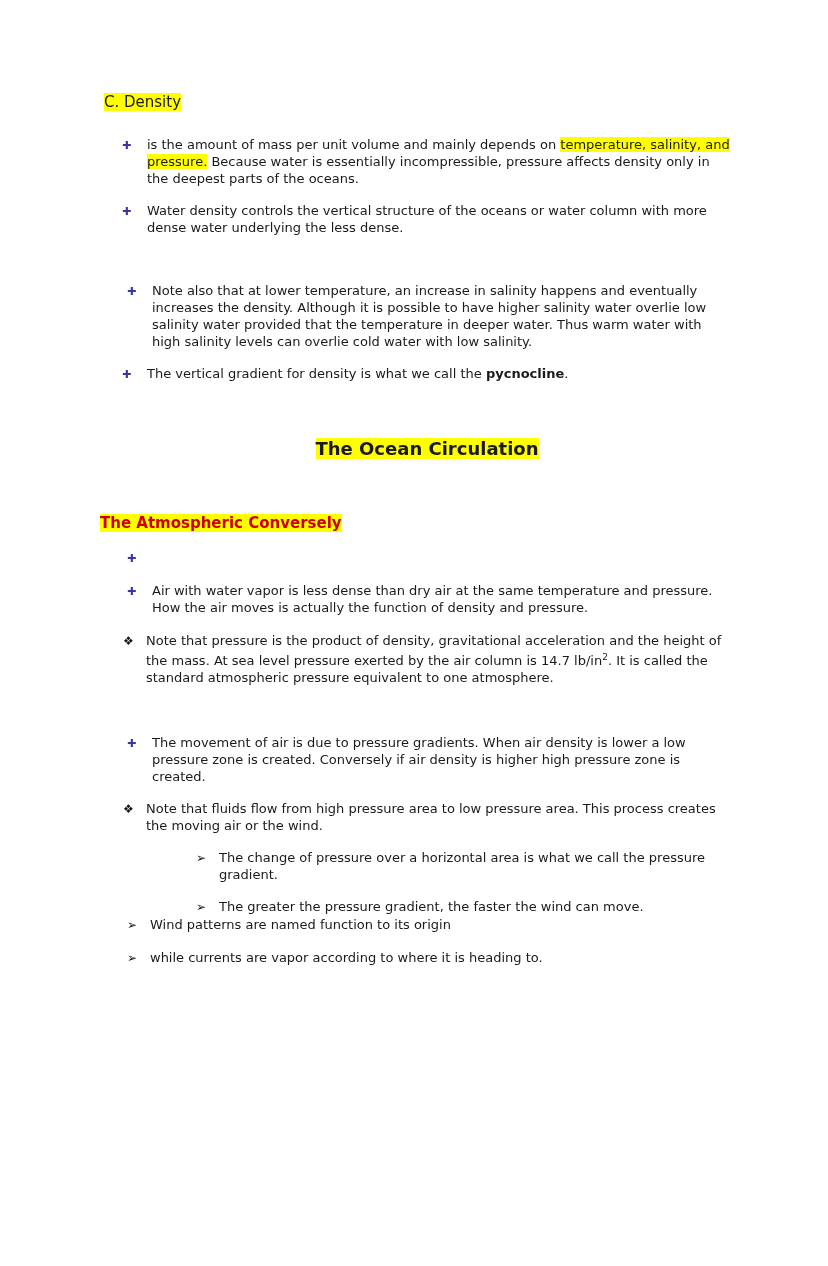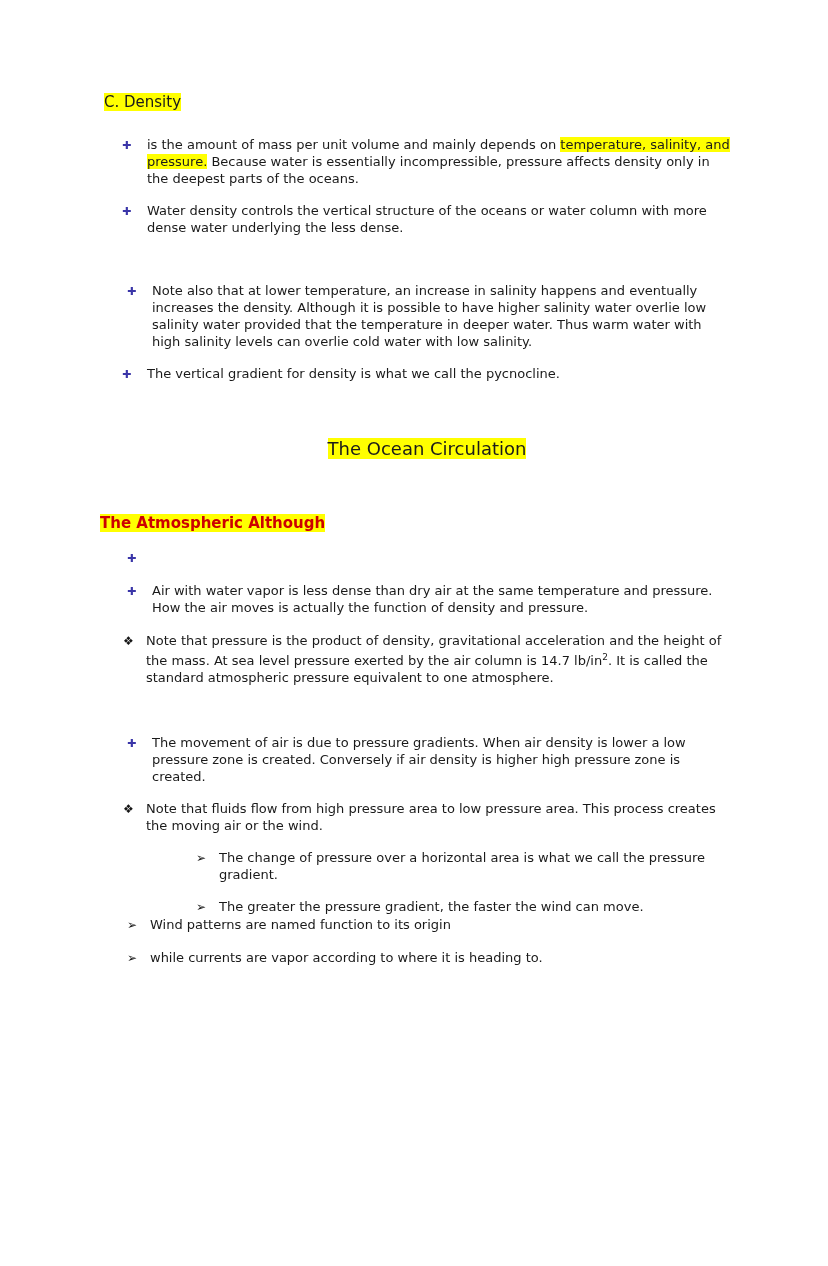--- a/index.html
+++ b/index.html
@@ -49,41 +49,41 @@
   .mb-lg { margin-bottom: 46px; }
   .mb-xl { margin-bottom: 48px; }
 
   .ocean-title {
     text-align: center;
     margin-top: 42px;
     margin-bottom: 50px;
   }
   .ocean-title span {
     font-size: 18px;
-    font-weight: 400;
+    font-weight: 700;
     line-height: 26px;
     margin-left: 24px;
   }
 
   .atmos-heading {
     font-size: 15px;
     font-weight: 700;
     margin: 0 0 16px 0;
     line-height: 20px;
   }
   .atmos-heading span { color: #cc0000; }
 
   .naming-line {
     font-size: 15px;
     line-height: 20px;
     margin: 44px 0 19px 46px;
   }
   .naming-blue { color: #4a7ebb; }
 
-  .bold-term { font-weight: 400; }
+  .bold-term { font-weight: 700; }
 </style>
 </head>
 <body>
 
 <div class="page">
 
   <h2 class="density-heading"><span class="hl">C. Density</span></h2>
 
   <div class="bullet-row indent-plus mb-sm">
     <span class="bullet-icon plus-bullet">✚</span>
@@ -100,21 +100,21 @@
     <div class="bullet-text">Note also that at lower temperature, an increase in salinity happens and eventually increases the density. Although it is possible to have higher salinity water overlie low salinity water provided that the temperature in deeper water.  Thus warm water with high salinity levels can overlie cold water with low salinity.</div>
   </div>
 
   <div class="bullet-row indent-plus">
     <span class="bullet-icon plus-bullet">✚</span>
     <div class="bullet-text"><span>The vertical gradient for density is what we call the </span><span class="bold-term">pycnocline</span><span>.</span></div>
   </div>
 
   <h1 class="ocean-title"><span class="hl">The Ocean Circulation</span></h1>
 
-  <h2 class="atmos-heading"><span class="hl">The Atmospheric Although</span></h2>
+  <h2 class="atmos-heading"><span class="hl">The Atmospheric Conversely</span></h2>
 
   <div class="bullet-row indent-plus2 mb-sm">
     <span class="bullet-icon plus-bullet">✚</span>
   </div>
 
   <div class="bullet-row indent-plus2 mb-md">
     <span class="bullet-icon plus-bullet">✚</span>
     <div class="bullet-text">Air with water vapor is less dense than dry air at the same temperature and pressure. How the air moves is actually the function of density and pressure.</div>
   </div>
 

